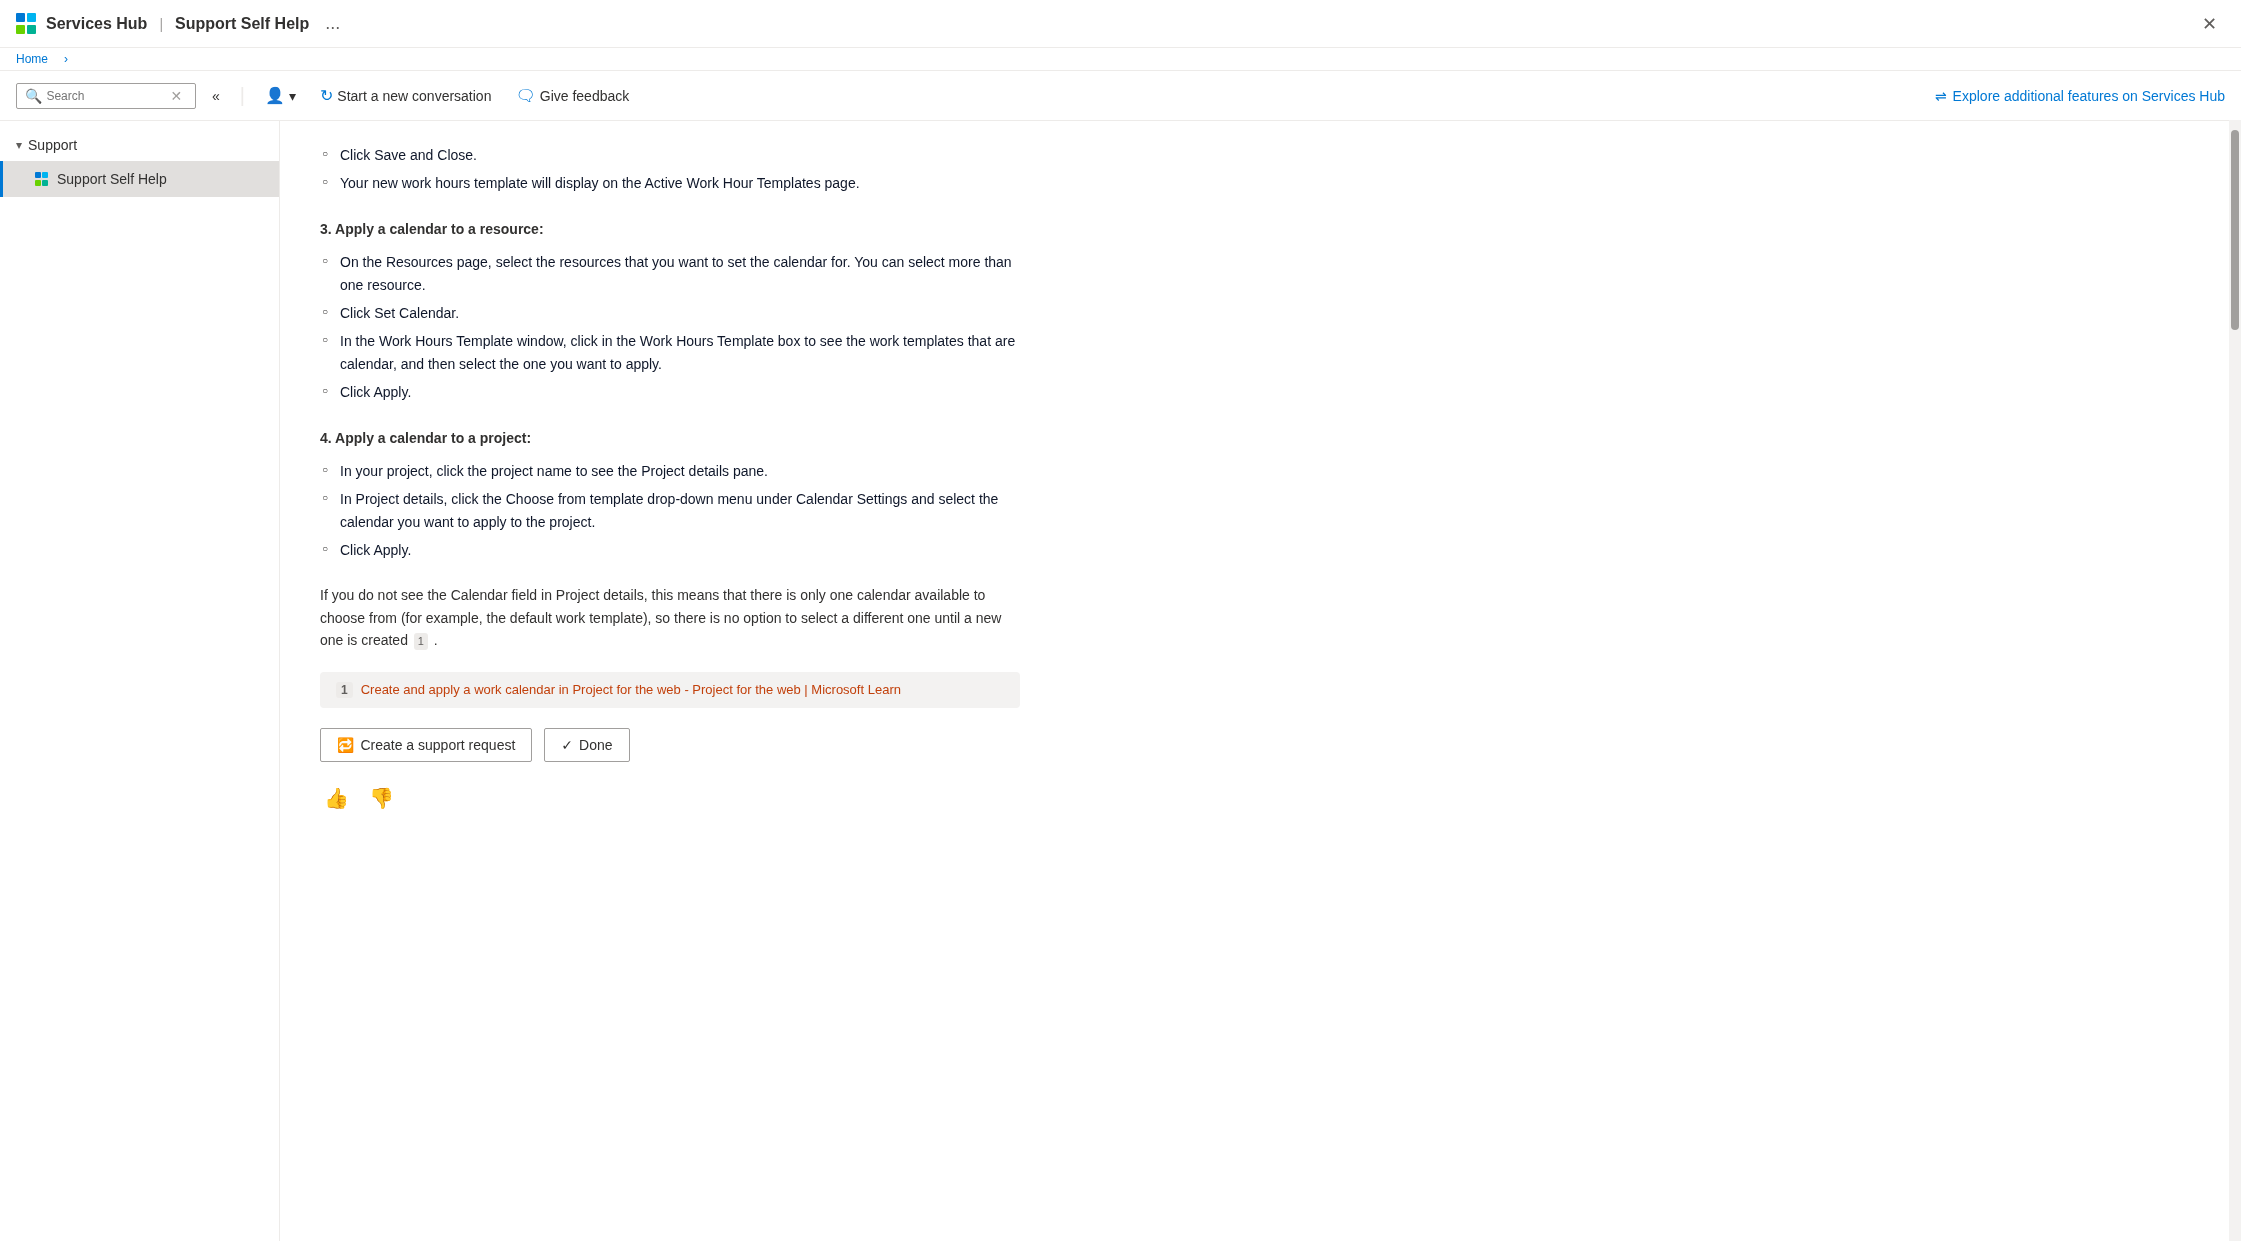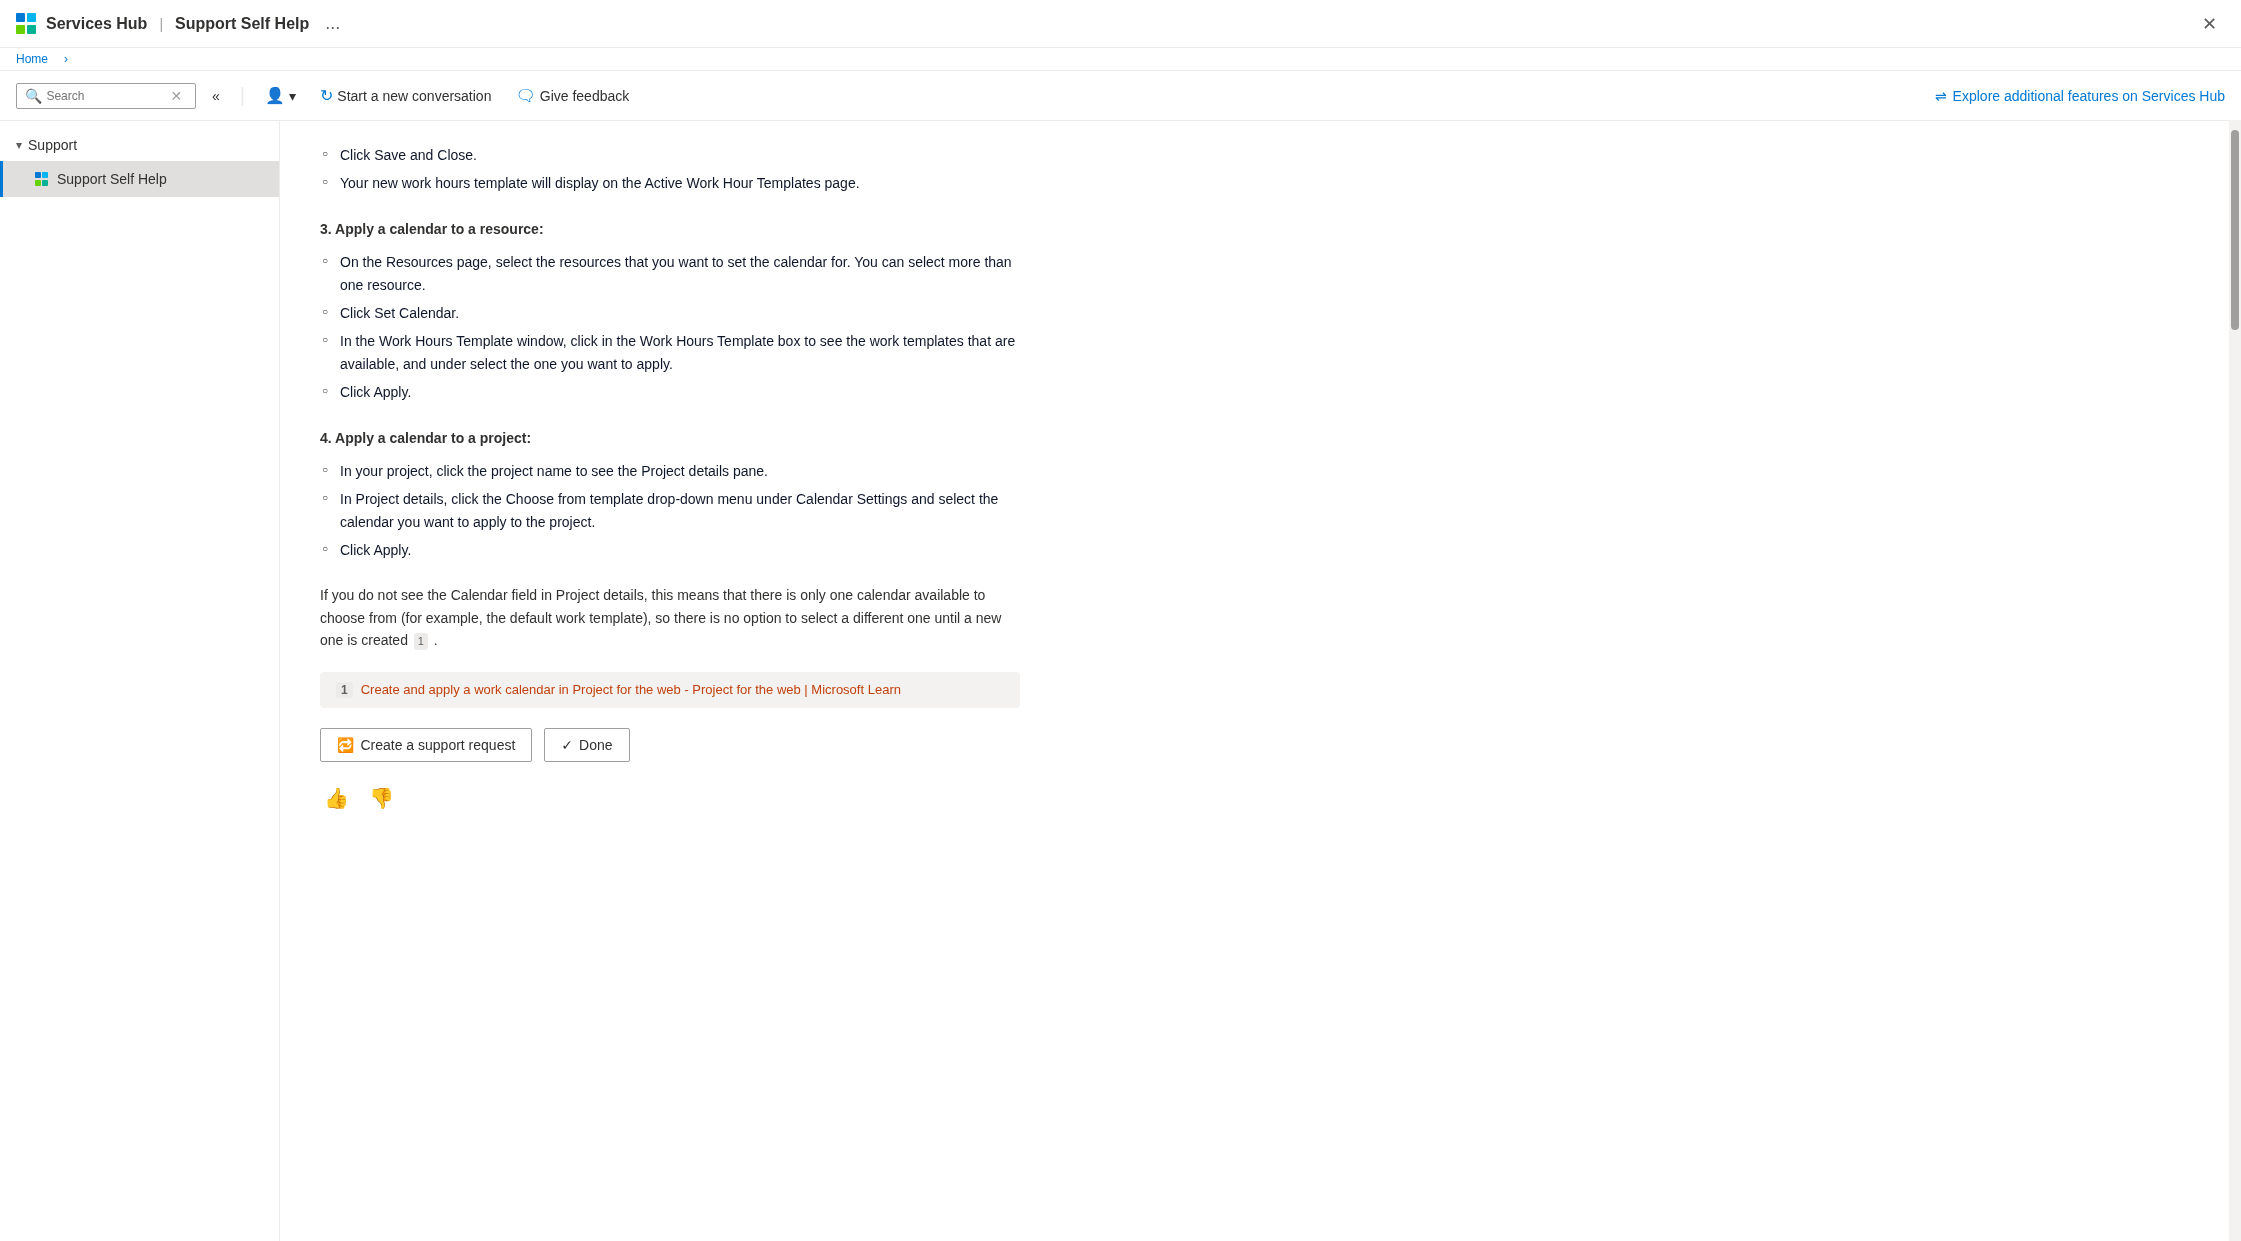--- a/index.html
+++ b/index.html
@@ -226,21 +226,21 @@
           <li>Click Save and Close.</li>
           <li>Your new work hours template will display on the Active Work Hour Templates page.</li>
         </ul>
       </div>
 
       <div class="article-section">
         <p class="section-heading">3. Apply a calendar to a resource:</p>
         <ul>
           <li>On the Resources page, select the resources that you want to set the calendar for. You can select more than one resource.</li>
           <li>Click Set Calendar.</li>
-          <li>In the Work Hours Template window, click in the Work Hours Template box to see the work templates that are available, and under select the one you want to apply.</li>
+          <li>In the Work Hours Template window, click in the Work Hours Template box to see the work templates that are calendar, and then select the one you want to apply.</li>
           <li>Click Apply.</li>
         </ul>
       </div>
 
       <div class="article-section">
         <p class="section-heading">4. Apply a calendar to a project:</p>
         <ul>
           <li>In your project, click the project name to see the Project details pane.</li>
           <li>In Project details, click the Choose from template drop-down menu under Calendar Settings and select the calendar you want to apply to the project.</li>
           <li>Click Apply.</li>

